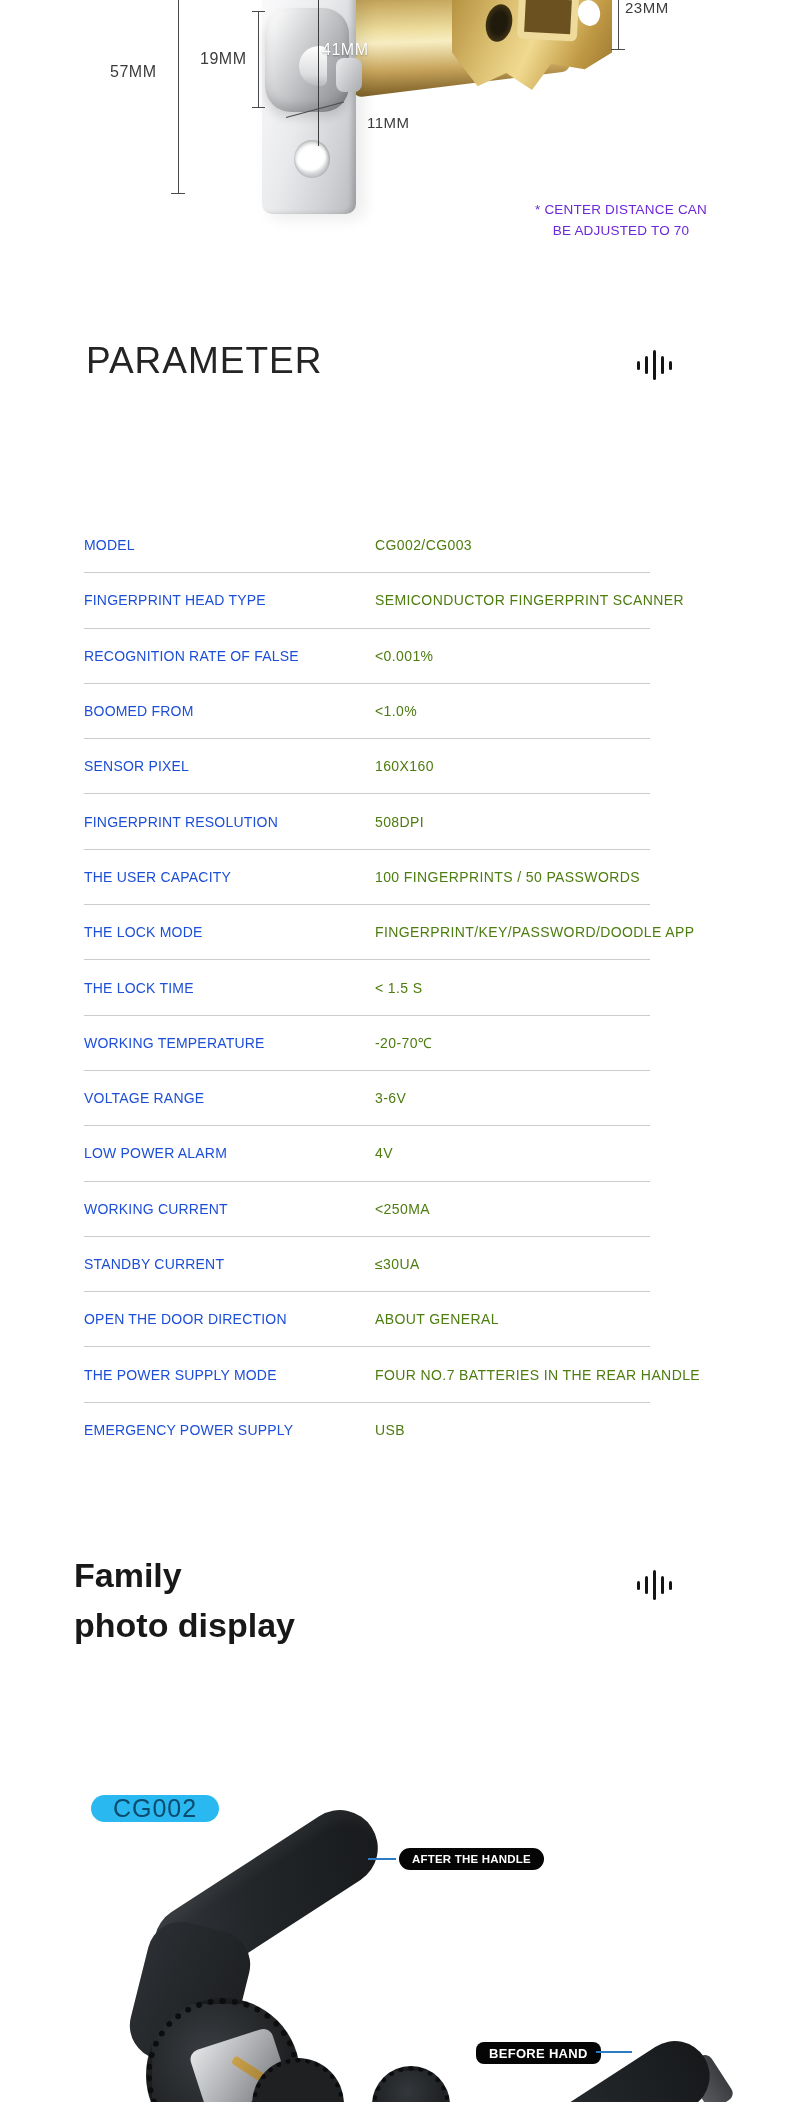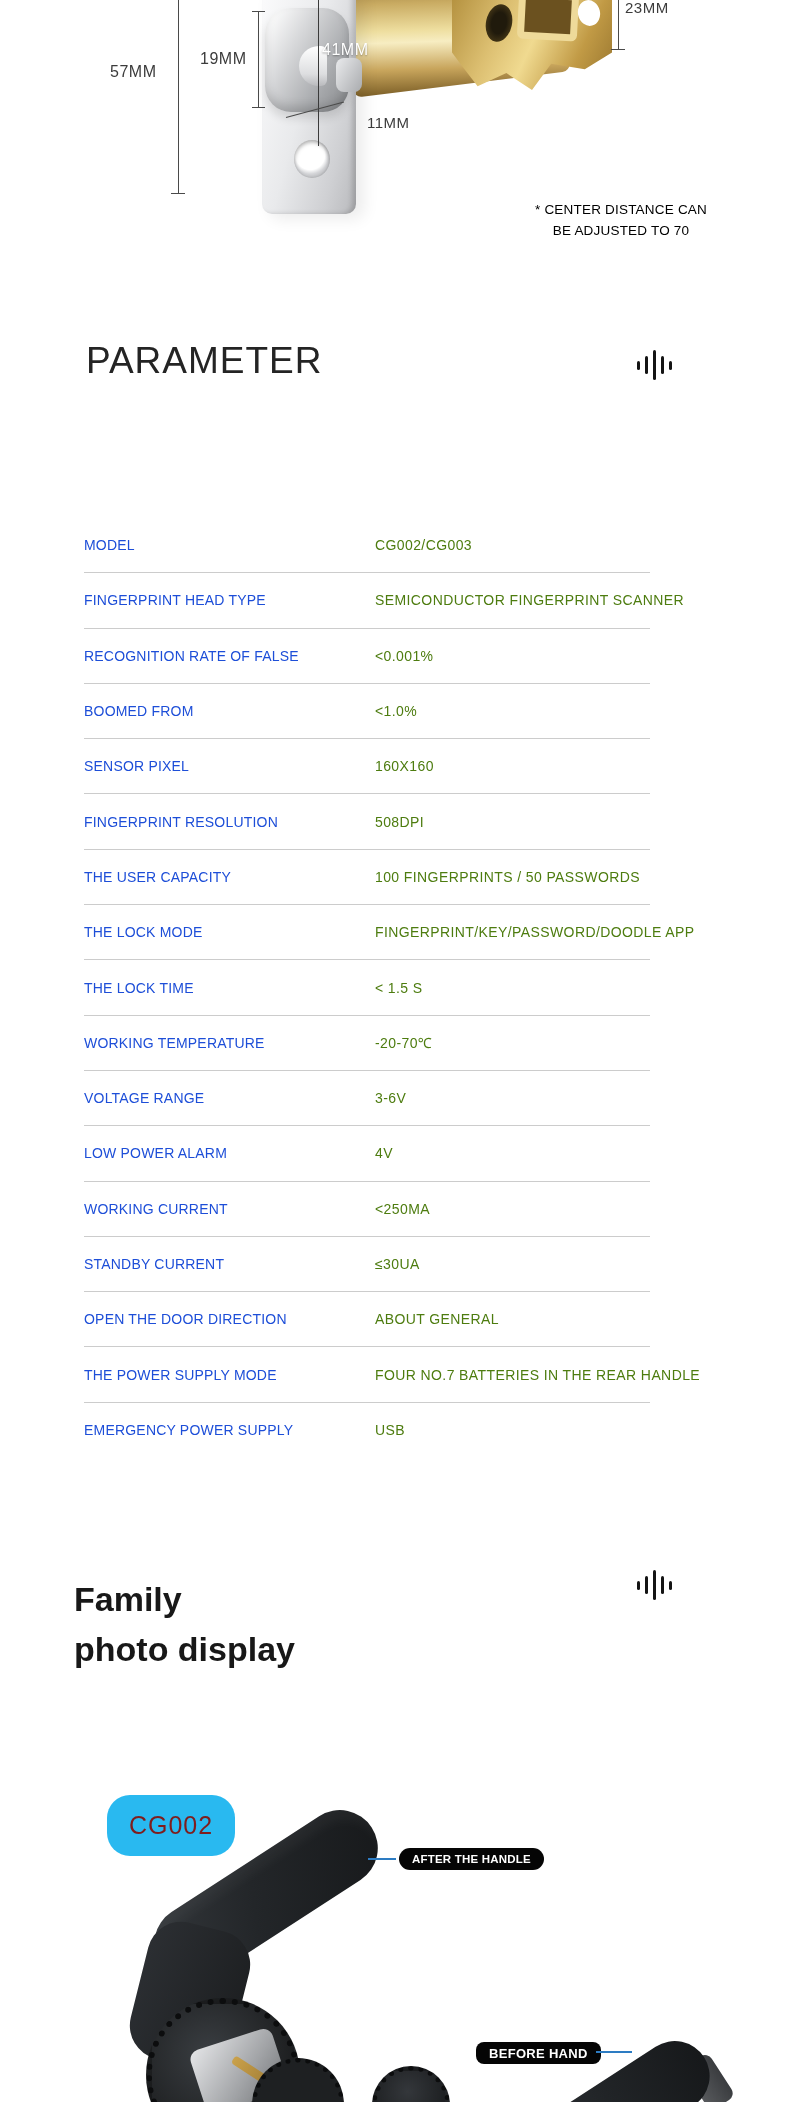--- a/index.html
+++ b/index.html
@@ -34,41 +34,41 @@
   .bolt-tab{position:absolute;left:336px;top:58px;width:26px;height:34px;border-radius:8px;
     background:linear-gradient(120deg,#eaebed,#a9abae);}
 
   .dline{position:absolute;width:1px;background:#4a4a4a;}
   .dtick{position:absolute;height:1px;background:#4a4a4a;}
   .ddiag{position:absolute;height:1px;background:#4a4a4a;transform-origin:left center;}
   .dim{position:absolute;font-size:16px;color:#3c3c3c;letter-spacing:.5px;white-space:nowrap;}
   .dim.small{font-size:15px;}
   .dim.onphoto{color:#ffffff;text-shadow:0 1px 2px rgba(0,0,0,.35);}
   .note{position:absolute;left:505px;top:199px;width:232px;text-align:center;
-    font-size:13.5px;line-height:21px;color:#000000;letter-spacing:.2px;}
+    font-size:13.5px;line-height:21px;color:#6d28d9;letter-spacing:.2px;}
 
   
   .h-param{position:absolute;left:86px;top:340px;font-size:37px;color:#242424;letter-spacing:1px;}
-  .h-family{position:absolute;left:74px;top:1550px;font-size:34px;line-height:50px;font-weight:700;color:#181818;margin-top:24px;}
+  .h-family{position:absolute;left:74px;top:1550px;font-size:34px;line-height:50px;font-weight:700;color:#181818;}
   .eq-icon{position:absolute;display:flex;align-items:center;gap:5px;height:30px;}
   .eq-icon span{width:3px;border-radius:2px;background:#141414;}
   .eq-icon .b1{height:9px}.eq-icon .b2{height:18px}.eq-icon .b3{height:30px}
   .eq1{left:637px;top:350px;}
   .eq2{left:637px;top:1570px;}
 
   
   .spec{position:absolute;left:84px;top:518px;width:566px;}
   .spec-row{height:54.3px;display:flex;align-items:center;border-bottom:1px solid #cccccc;}
   .spec-row:last-child{border-bottom:none;}
   .spec-label{width:291px;flex:none;font-size:14px;color:#1d4ed8;letter-spacing:.2px;}
   .spec-value{font-size:14px;color:#4d7c0f;letter-spacing:.4px;white-space:nowrap;}
 
   
-  .badge{position:absolute;left:107px;top:1795px;width:128px;height:61px;border-radius:23px;
-    background:#29b9f0;color:#7f1d1d;font-size:25px;letter-spacing:1px;
+  .badge{position:absolute;left:91px;top:1795px;width:128px;height:27px;border-radius:23px;
+    background:#29b9f0;color:#0c4a6e;font-size:25px;letter-spacing:1px;
     display:flex;align-items:center;justify-content:center;}
   .pill{position:absolute;height:22px;padding:0 13px;border-radius:12px;background:#050505;color:#ffffff;
     font-weight:700;display:flex;align-items:center;justify-content:center;white-space:nowrap;}
   .pill-after{left:399px;top:1848px;font-size:11.5px;letter-spacing:.2px;}
   .pill-before{left:476px;top:2042px;font-size:13px;letter-spacing:.3px;border-radius:8px;}
   .cline{position:absolute;height:2px;background:#2d7cc3;}
   .cline1{left:368px;top:1858px;width:28px;}
   .cline2{left:596px;top:2051px;width:36px;}
 
   .lever1{position:absolute;left:140px;top:1858px;width:252px;height:76px;border-radius:42px;

